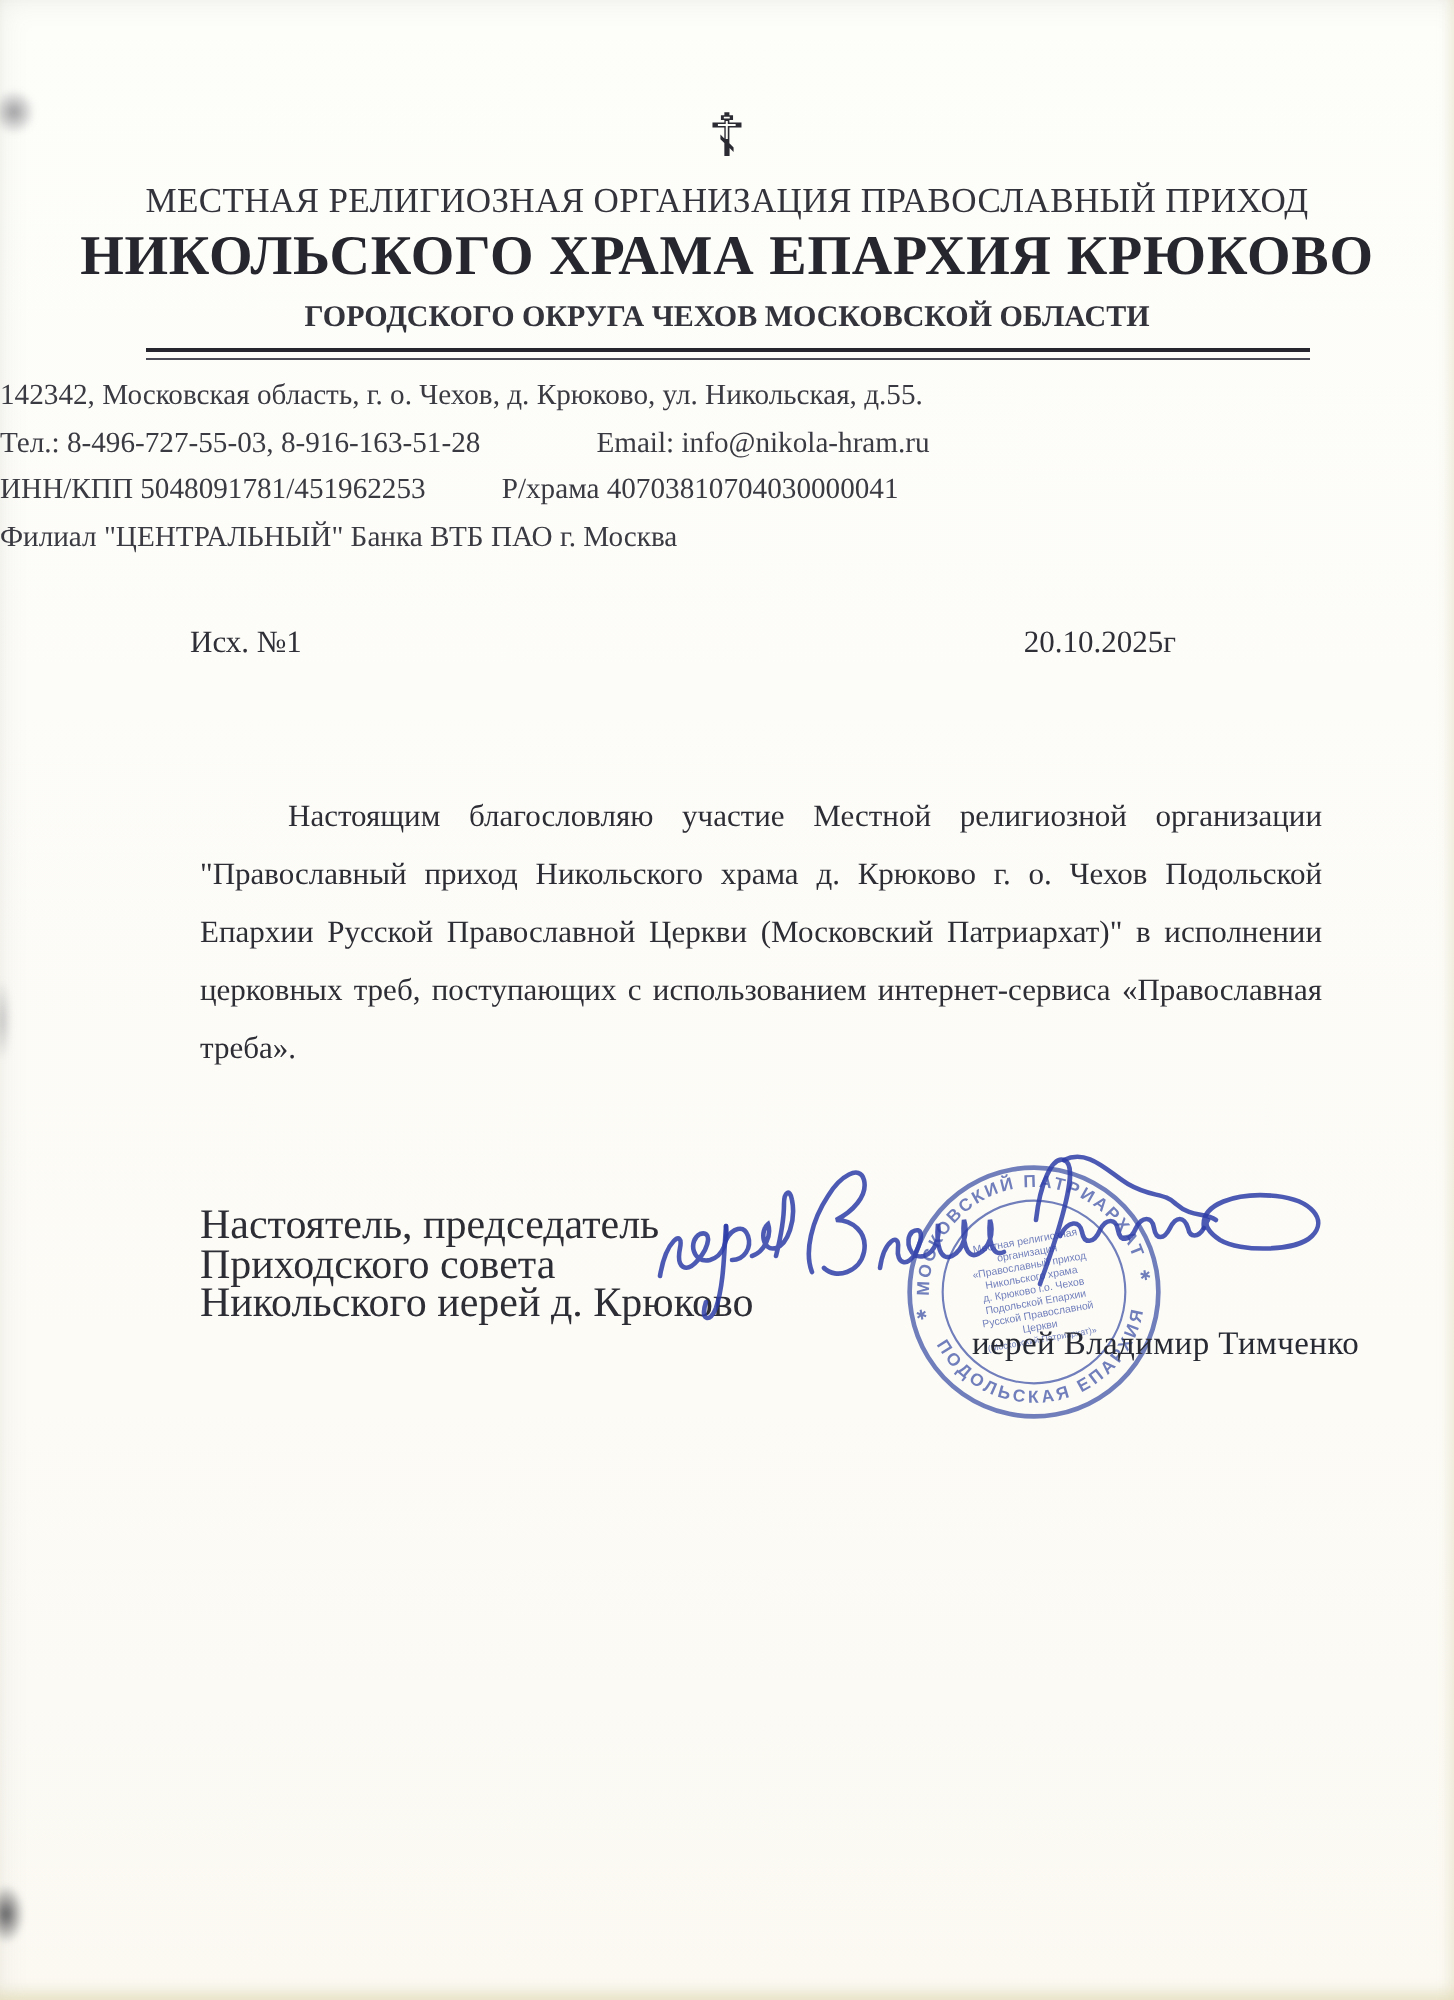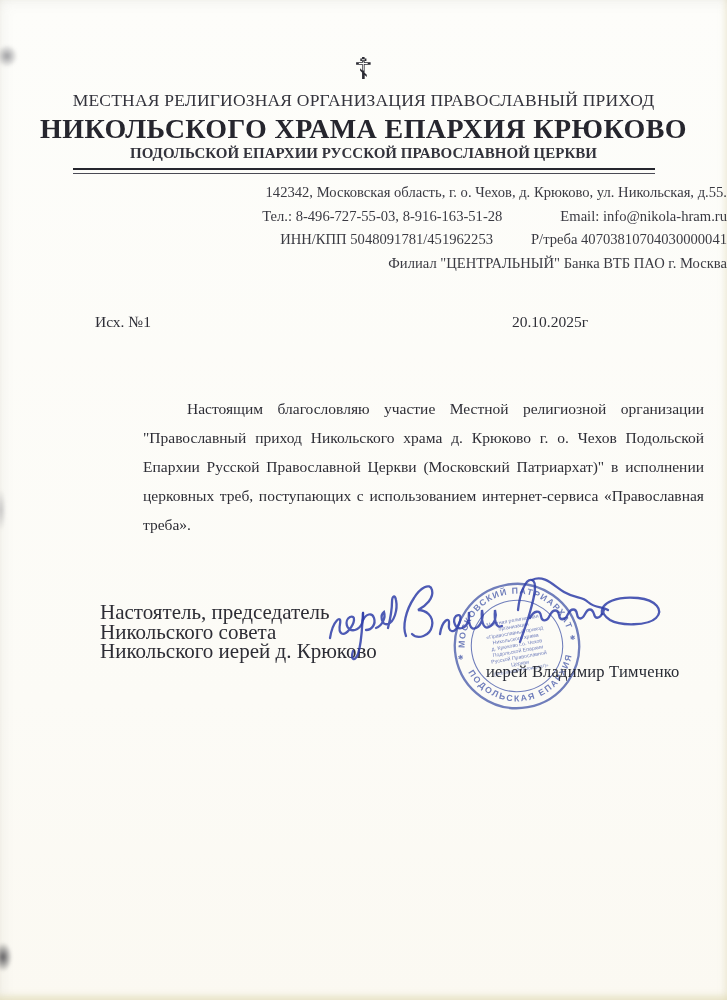--- a/index.html
+++ b/index.html
@@ -33,36 +33,36 @@
     font-size:15px; font-weight:bold; line-height:17px; color:#33333c;
   }
   .org-sub.first{ margin-top:6px; }
   .divider{
     margin:6px auto 0 auto;
     width:582px; height:3px;
     border-top:2.6px solid #26262e;
     border-bottom:1px solid #4b4b55;
   }
   
-  .contact{ text-align:right; padding-top:7px; font-size:14.6px; color:#3a3a42; }
+  .contact{ text-align:left; padding-top:7px; font-size:14.6px; color:#3a3a42; }
   .c-line{ line-height:23.6px; }
   .gap60{ margin-left:58px; }
   .gap40{ margin-left:38px; }
   
   .ref-row{
     position:absolute; left:0; top:313px; width:667px;
     display:flex; justify-content:space-between;
     box-sizing:border-box; padding:0 79px 0 95px;
     font-size:15.5px; color:#2f2f37;
   }
   
   .body-par{
     position:absolute; left:100px; top:394px; width:561px;
     font-size:15.5px; line-height:29px; text-align:justify;
-    text-indent:44px; color:#2d2d35;margin-left:43px;
+    text-indent:44px; color:#2d2d35;
   }
   
   .sig-block{
     position:absolute; left:100px; top:603px;
     font-size:21px; line-height:19.5px; color:#2d2d35;
   }
   
   .stamp{
     position:absolute; left:449px; top:578px; width:136px; height:136px;
     color:#4a5cab; opacity:.78; transform:rotate(-10deg); z-index:1;
@@ -93,45 +93,45 @@
 <div class="page">
 
   <div class="smudge s1"></div>
   <div class="smudge s2"></div>
   <div class="smudge s3"></div>
 
   <div class="header">
     <div class="cross">☦</div>
     <div class="org-type">МЕСТНАЯ РЕЛИГИОЗНАЯ ОРГАНИЗАЦИЯ ПРАВОСЛАВНЫЙ ПРИХОД</div>
     <div class="org-title">НИКОЛЬСКОГО ХРАМА ЕПАРХИЯ КРЮКОВО</div>
-    <div class="org-sub">ПОДОЛЬСКОЙ ЕПАРХИИ РУССКОЙ ПРАВОСЛАВНОЙ ЦЕРКВИ</div>
+    <div class="org-sub first">ГОРОДСКОГО ОКРУГА ЧЕХОВ МОСКОВСКОЙ ОБЛАСТИ</div>
     <div class="divider"></div>
   </div>
 
   <div class="contact">
     <div class="c-line">142342, Московская область, г. о. Чехов, д. Крюково, ул. Никольская, д.55.</div>
     <div class="c-line">
       <span>Тел.: 8-496-727-55-03,  8-916-163-51-28</span><span class="gap60">Email: info@nikola-hram.ru</span>
     </div>
     <div class="c-line">
-      <span>ИНН/КПП 5048091781/451962253</span><span class="gap40">Р/треба 40703810704030000041</span>
+      <span>ИНН/КПП 5048091781/451962253</span><span class="gap40">Р/храма 40703810704030000041</span>
     </div>
     <div class="c-line">Филиал "ЦЕНТРАЛЬНЫЙ" Банка ВТБ ПАО г. Москва</div>
   </div>
 
   <div class="ref-row">
     <span>Исх. №1</span>
     <span>20.10.2025г</span>
   </div>
 
   <div class="body-par">Настоящим благословляю участие Местной религиозной организации "Православный приход Никольского храма д. Крюково г. о. Чехов Подольской Епархии Русской Православной Церкви (Московский Патриархат)" в исполнении церковных треб, поступающих с использованием интернет-сервиса «Православная треба».</div>
 
   <div class="sig-block">
     <div>Настоятель, председатель</div>
-    <div>Никольского совета</div>
+    <div>Приходского совета</div>
     <div>Никольского иерей д. Крюково</div>
   </div>
 
   <div class="stamp">
     <svg viewBox="0 0 140 140">
       <defs>
         <path id="arcTop" d="M 16,70 A 54,54 0 0 1 124,70"></path>
         <path id="arcBot" d="M 13,70 A 57,57 0 0 0 127,70"></path>
       </defs>
       <circle cx="70" cy="70" r="64" fill="none" stroke="currentColor" stroke-width="2.4"></circle>

